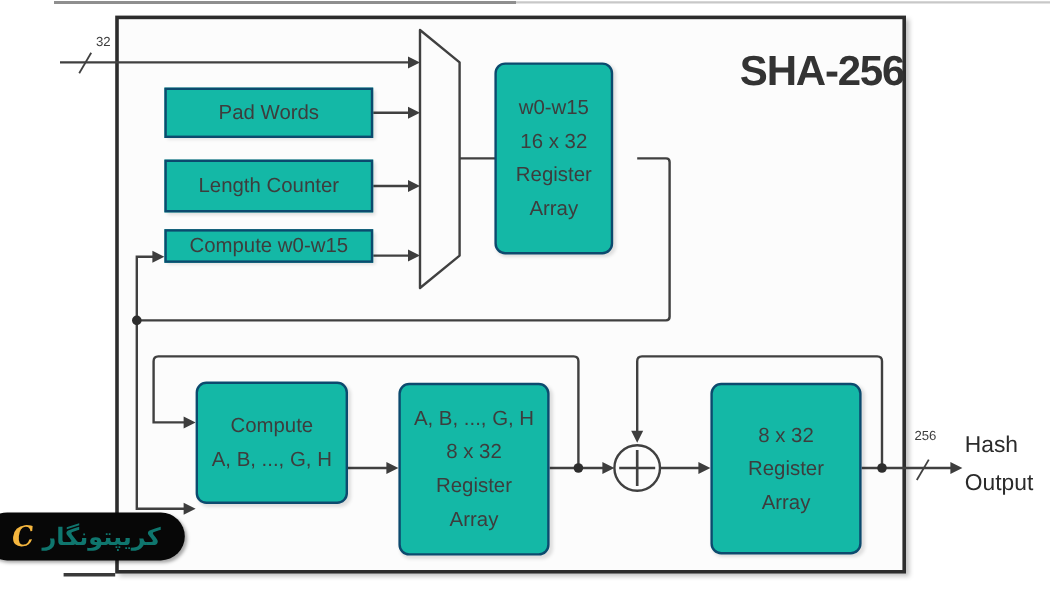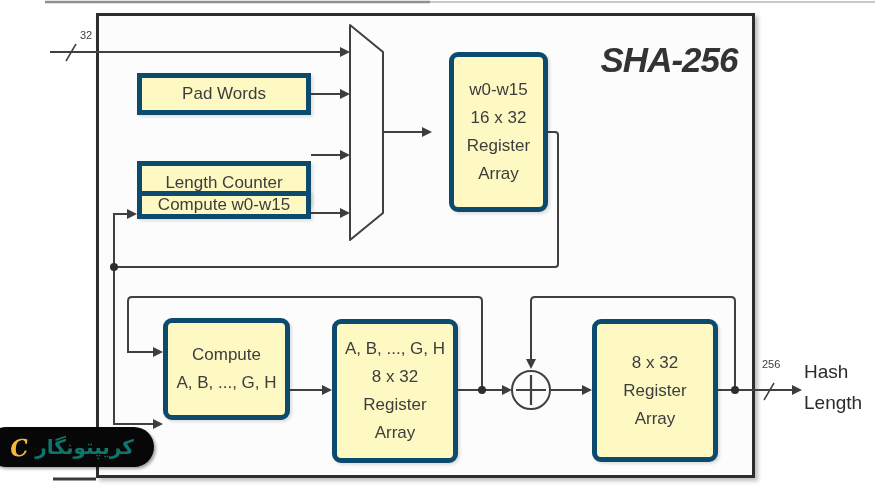--- a/index.html
+++ b/index.html
@@ -7,37 +7,37 @@
     position:relative;width:877px;height:493px;background:#ffffff;
     font-family:"Liberation Sans",sans-serif;overflow:hidden;
   }
   #outer-box{
     position:absolute;left:96px;top:13px;width:659px;height:465px;
     box-sizing:border-box;border:3px solid #2d2d2d;background:#fcfcfc;
     box-shadow:3px 3px 4px rgba(0,0,0,0.25);
   }
   #wires{position:absolute;left:0;top:0;pointer-events:none;}
   .box{
-    position:absolute;box-sizing:border-box;background:#fef9c3;
-    border:5px solid #0c4a6e;color:#3d3d3d;
+    position:absolute;box-sizing:border-box;background:#14b8a6;
+    border:2px solid #0c4a6e;color:#3d3d3d;
     display:flex;align-items:center;justify-content:center;text-align:center;
     white-space:pre-line;font-size:17px;line-height:28px;
     box-shadow:2px 2px 3px rgba(0,0,0,0.12);
   }
   .rounded{border-radius:9px;}
   #pad-words{left:137px;top:73px;width:174px;height:42px;}
-  #length-counter{left:137px;top:133px;width:174px;height:44px;margin-top:28px;}
+  #length-counter{left:137px;top:133px;width:174px;height:44px;}
   #compute-w{left:137px;top:191px;width:174px;height:28px;}
-  #w-register{left:449px;top:52px;width:99px;height:160px;}
+  #w-register{left:412px;top:52px;width:99px;height:160px;}
   #compute-ah{left:163px;top:318px;width:127px;height:102px;}
   #ah-register{left:332px;top:319px;width:126px;height:144px;}
   #hash-register{left:592px;top:319px;width:126px;height:143px;}
   #sha-title{
-    position:absolute;left:581px;top:40px;width:176px;text-align:center;
-    font-size:35px;font-weight:700;color:#333333;letter-spacing:-1px;font-style:italic;
+    position:absolute;left:597px;top:40px;width:176px;text-align:center;
+    font-size:35px;font-weight:700;color:#333333;letter-spacing:-1px;
   }
   .io-label{
     position:absolute;color:#2b2b2b;font-size:19px;line-height:30px;
     white-space:pre-line;
   }
   #input-label{left:6px;top:18px;text-align:left;}
   #output-label{left:804px;top:356px;text-align:left;line-height:31px;}
   .bus-label{position:absolute;font-size:11px;color:#3d3d3d;}
   #bus-32{left:68px;top:29px;margin-left:12px;}
   #bus-256{left:762px;top:358px;}
@@ -136,21 +136,21 @@
 Array</div>
   <div class="box rounded" id="hash-register">8 x 32
 Register
 Array</div>
 
   <div id="sha-title">SHA-256</div>
 
   <div class="bus-label" id="bus-32">32</div>
 
   <div class="io-label" id="output-label">Hash
-Length</div>
+Output</div>
   <div class="bus-label" id="bus-256">256</div>
 
   <div id="watermark">
     <span class="wm-text">کریپتونگار</span>
     <span class="wm-logo">C</span>
   </div>
 
 </div>
 
 </body></html>

